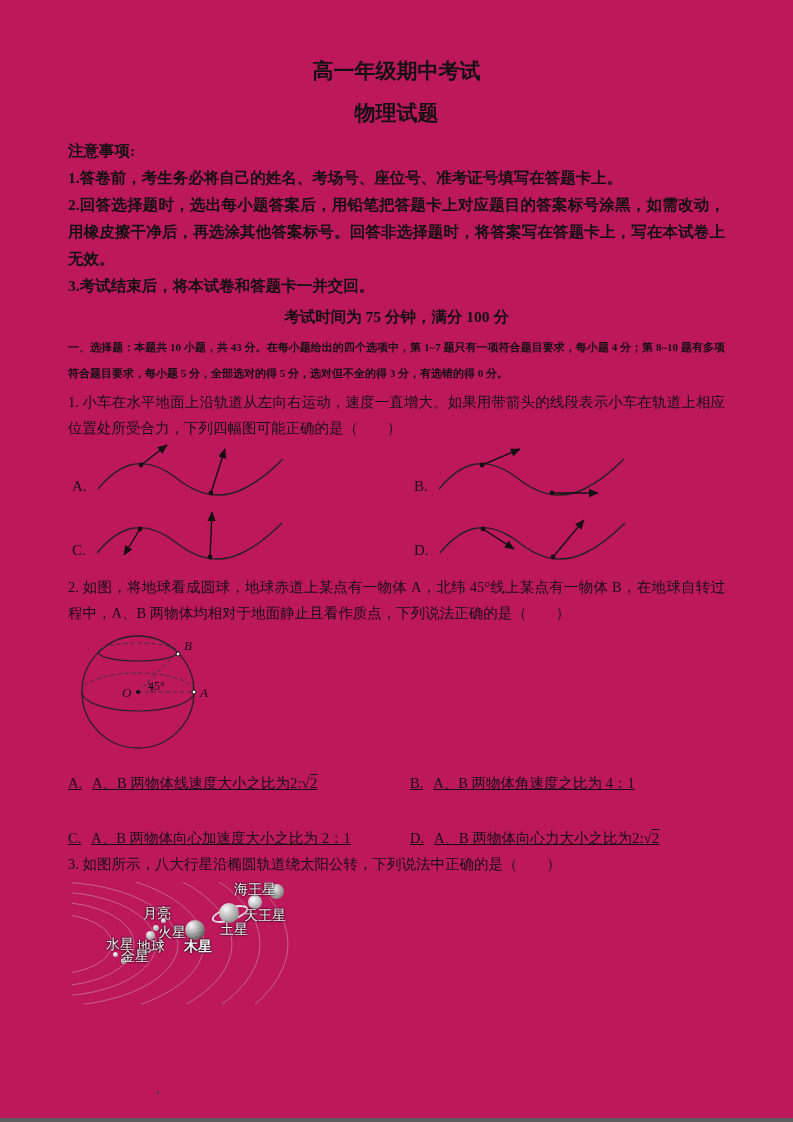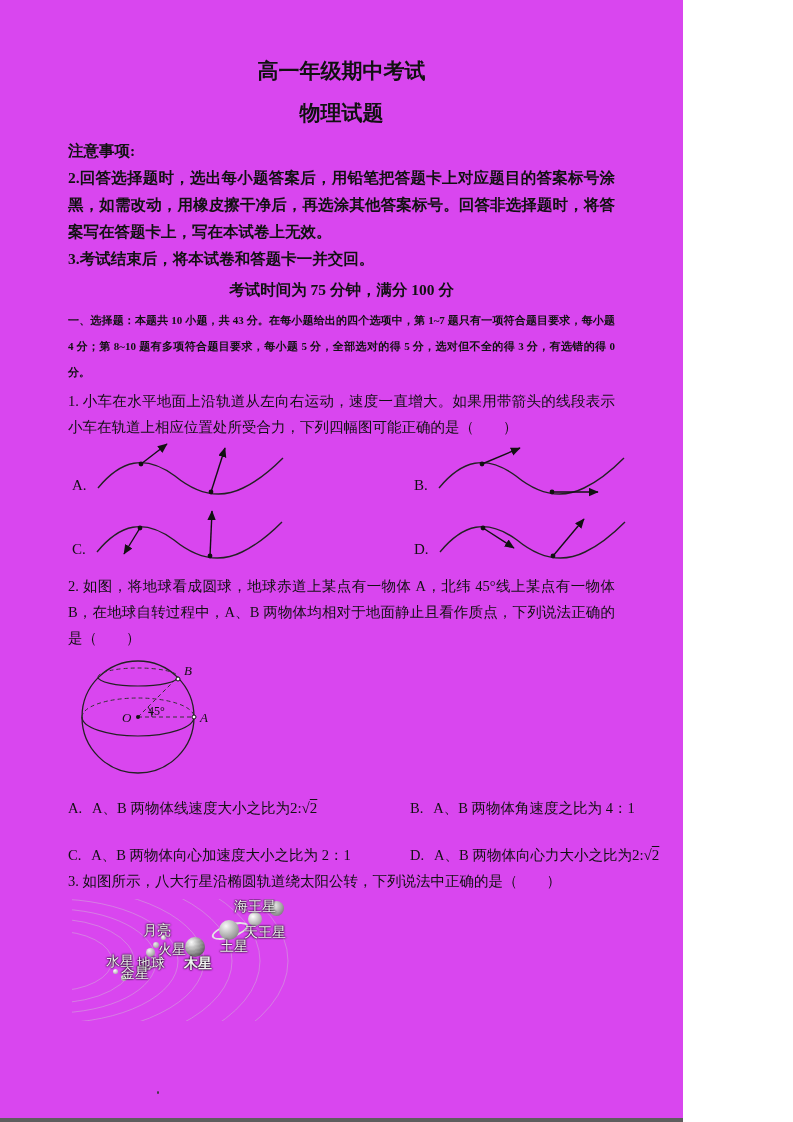--- a/index.html
+++ b/index.html
@@ -1,35 +1,35 @@
 <!DOCTYPE html>
 <html><head>
 <meta charset="utf-8">
 <style>
   html,body{margin:0;padding:0;background:#ffffff;}
-  .page{position:relative;width:683px;height:1122px;background:#d946ef;overflow:hidden;
+  .page{position:relative;width:793px;height:1122px;background:#be185d;overflow:hidden;
         font-family:"Liberation Serif","DejaVu Serif",serif;color:#111;}
   .content{padding:0 68px;}
   .title{margin:0;padding-top:56px;text-align:center;font-size:21px;font-weight:bold;line-height:30px;}
   .subtitle{margin:12px 0 0;text-align:center;font-size:21px;font-weight:bold;line-height:30px;}
   .notice-head{margin-top:9px;font-size:15.5px;font-weight:bold;line-height:27px;}
   .notice{margin:0;font-size:15.5px;font-weight:bold;line-height:27px;text-align:justify;}
   .exam-info{margin:4px;font-size:15.5px;font-weight:bold;line-height:27px;text-align:center;}
   .section{margin:0;font-size:11px;font-weight:bold;line-height:26px;text-align:justify;}
   .qtext{margin:3px 0 0;font-size:14.5px;font-weight:normal;line-height:26px;text-align:justify;}
   
   .fig-grid{display:grid;grid-template-columns:342px auto;margin-top:2px;}
   .panel{display:flex;align-items:flex-end;}
   .panel .opt-key{font-size:15px;margin:0 6px 12px 4px;}
   .panel svg{display:block;}
   
   .sphere-wrap{margin:4px 0 0 8px;}
   
-  .opt-grid{display:grid;grid-template-columns:342px auto;row-gap:28px;margin-top:12px;
-            font-size:14.5px;}
+  .opt-grid{display:grid;grid-template-columns:342px auto;row-gap:36px;margin-top:12px;
+            font-size:14.5px;text-decoration:underline;}
   .opt-cell{white-space:nowrap;}
   .opt-cell .okey{margin-right:10px;}
   .math{font-size:15px;}
   .rad{text-decoration:overline;}
   
   .solar{position:relative;width:218px;height:122px;margin:5px 0 0 4px;overflow:hidden;
      background:
        radial-gradient(circle at 80% 112%, #ffffff 4%, #cwhite 0, #bdbdbd 12%, #5a5a5a 24%, rgba(0,0,0,0) 40%),
        radial-gradient(circle at -9% 45%, #ffffff 16%, #d8d8d8 26%, #9a9a9a 36%, #4a4a4a 50%, rgba(0,0,0,0) 63%),
        #060606;}
@@ -44,20 +44,21 @@
 </style>
 </head>
 <body>
 
 <div class="page">
   <div class="content">
     <h1 class="title">高一年级期中考试</h1>
     <h2 class="subtitle">物理试题</h2>
 
     <div class="notice-head">注意事项:</div>
+    <p class="notice">1.答卷前，考生务必将自己的姓名、考场号、座位号、准考证号填写在答题卡上。</p>
     <p class="notice">2.回答选择题时，选出每小题答案后，用铅笔把答题卡上对应题目的答案标号涂黑，如需改动，用橡皮擦干净后，再选涂其他答案标号。回答非选择题时，将答案写在答题卡上，写在本试卷上无效。</p>
     <p class="notice">3.考试结束后，将本试卷和答题卡一并交回。</p>
     <p class="exam-info">考试时间为 75 分钟，满分 100 分</p>
     <p class="section">一、选择题：本题共 10 小题，共 43 分。在每小题给出的四个选项中，第 1~7 题只有一项符合题目要求，每小题 4 分；第 8~10 题有多项符合题目要求，每小题 5 分，全部选对的得 5 分，选对但不全的得 3 分，有选错的得 0 分。</p>
 
     <p class="qtext">1. 小车在水平地面上沿轨道从左向右运动，速度一直增大。如果用带箭头的线段表示小车在轨道上相应位置处所受合力，下列四幅图可能正确的是（　　）</p>
 
     <div class="fig-grid">
 
       <div class="panel">

